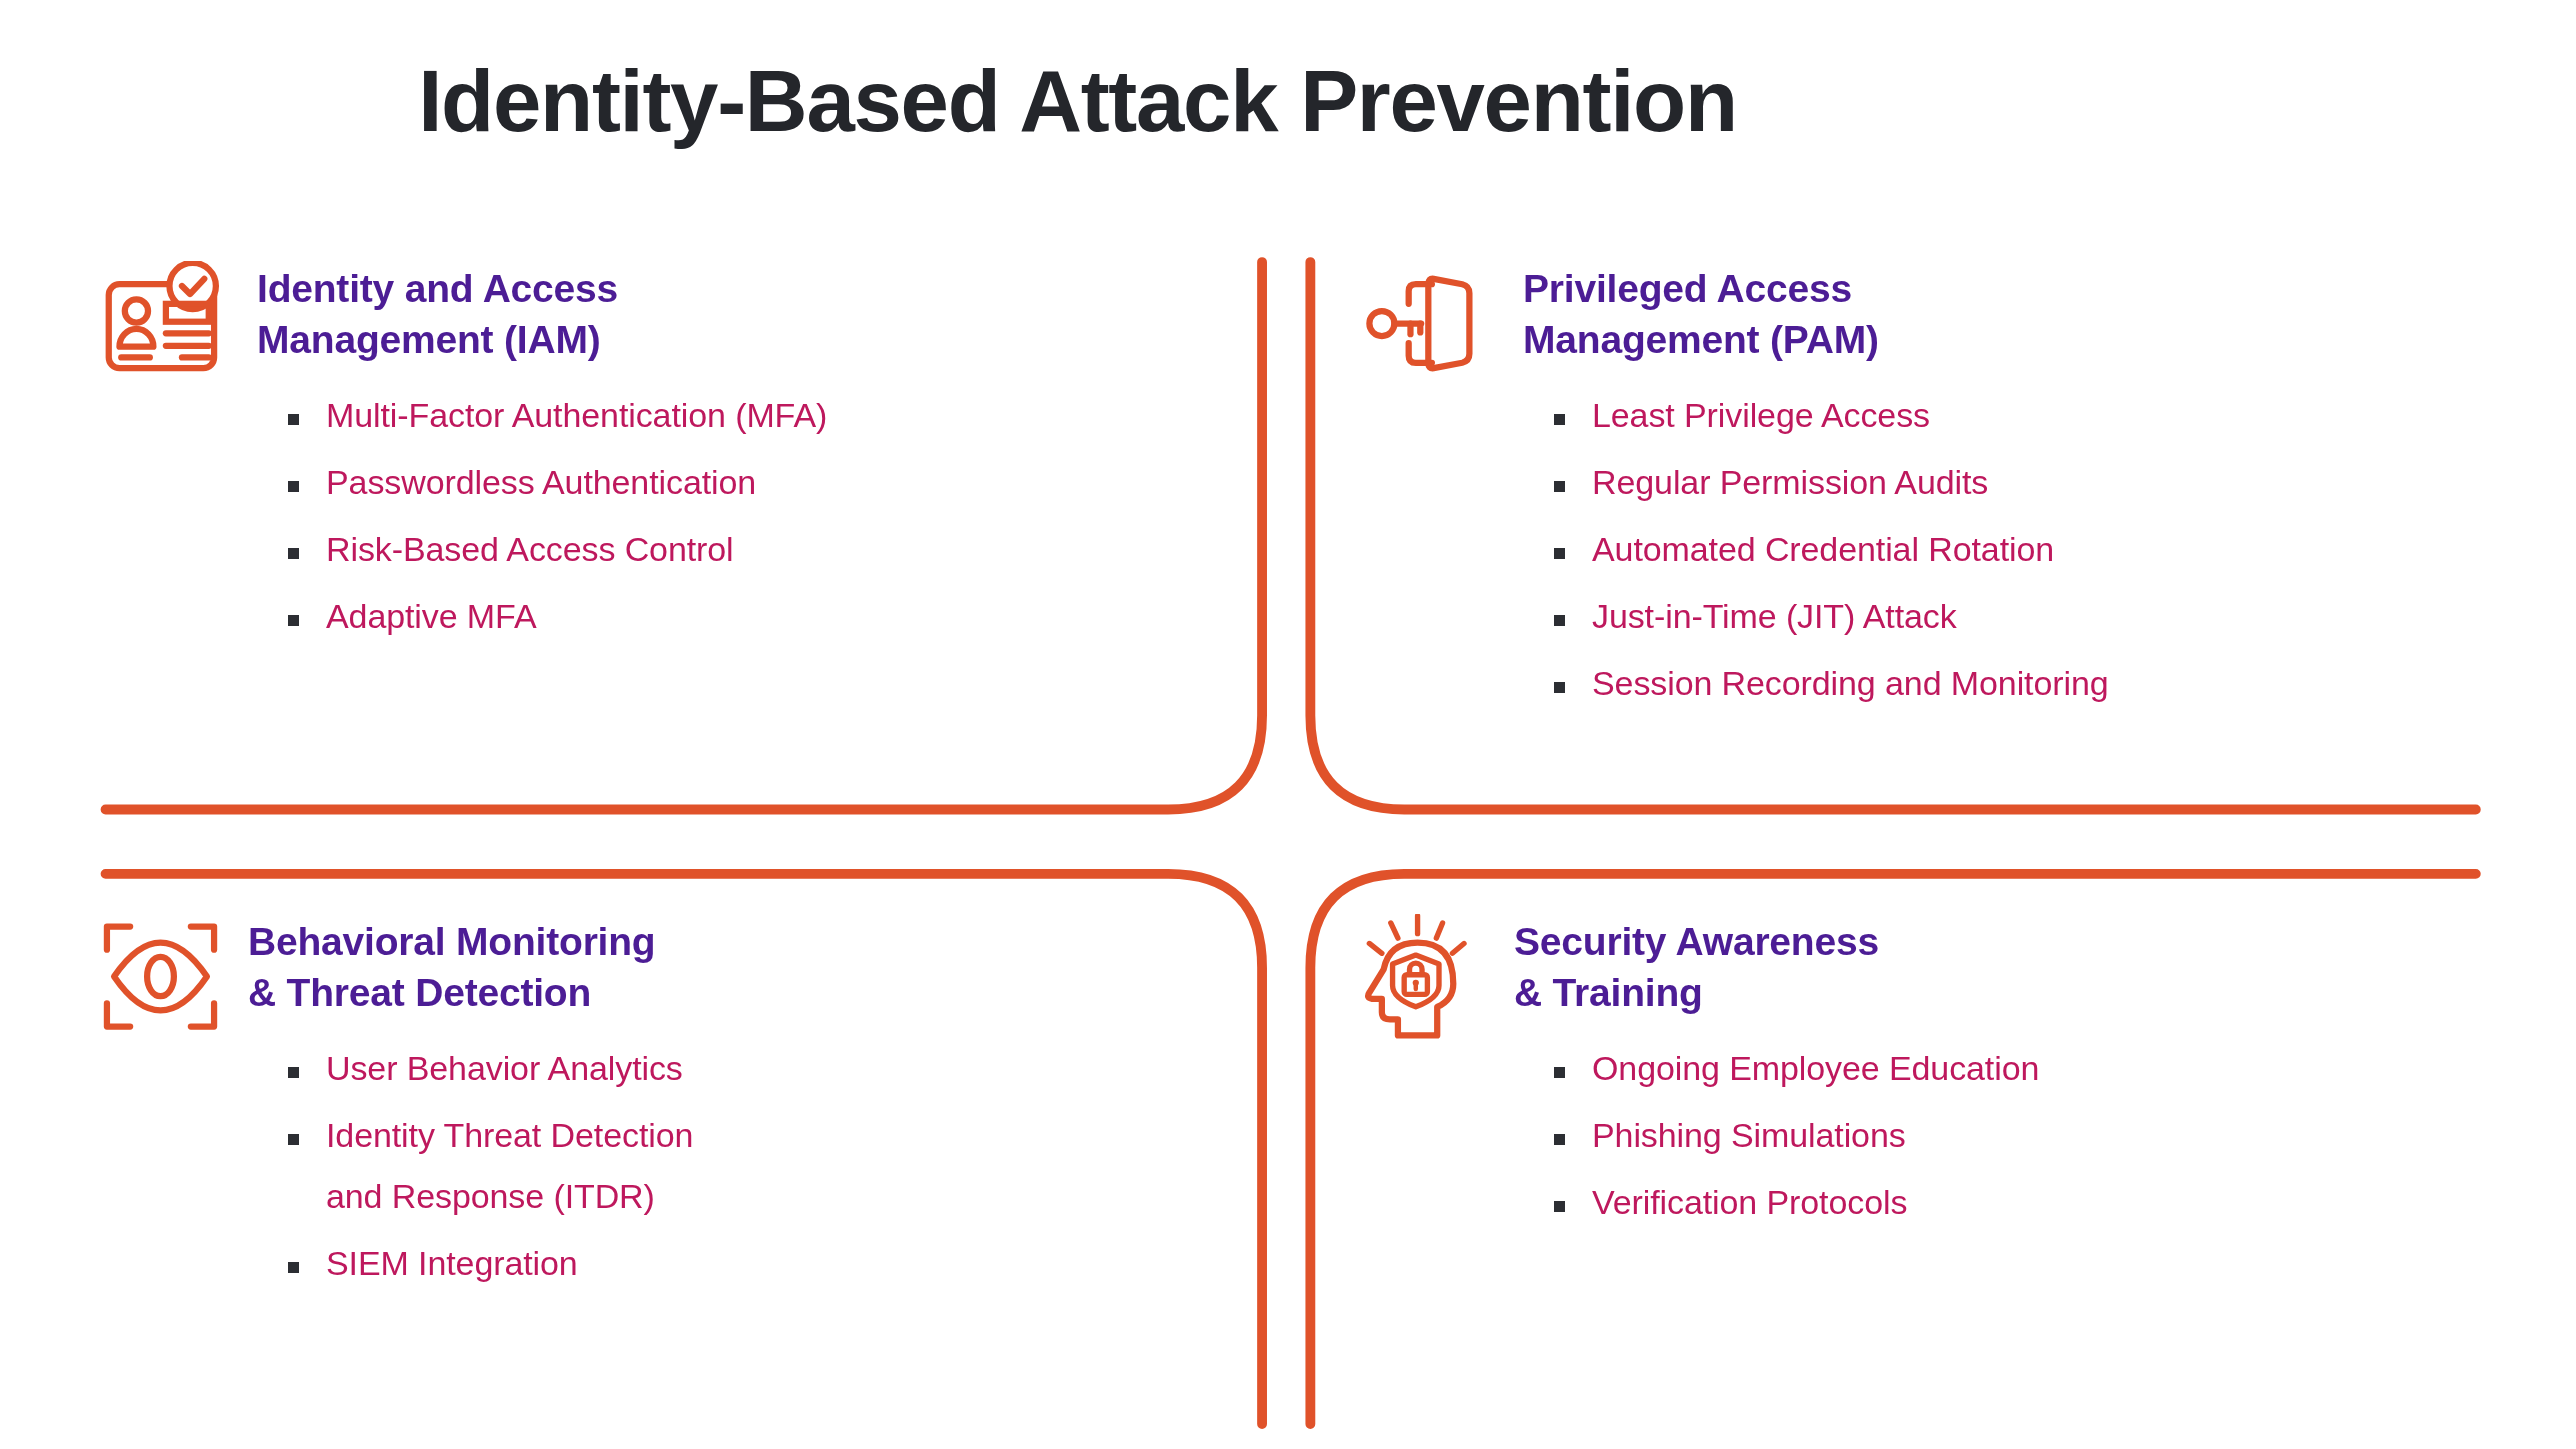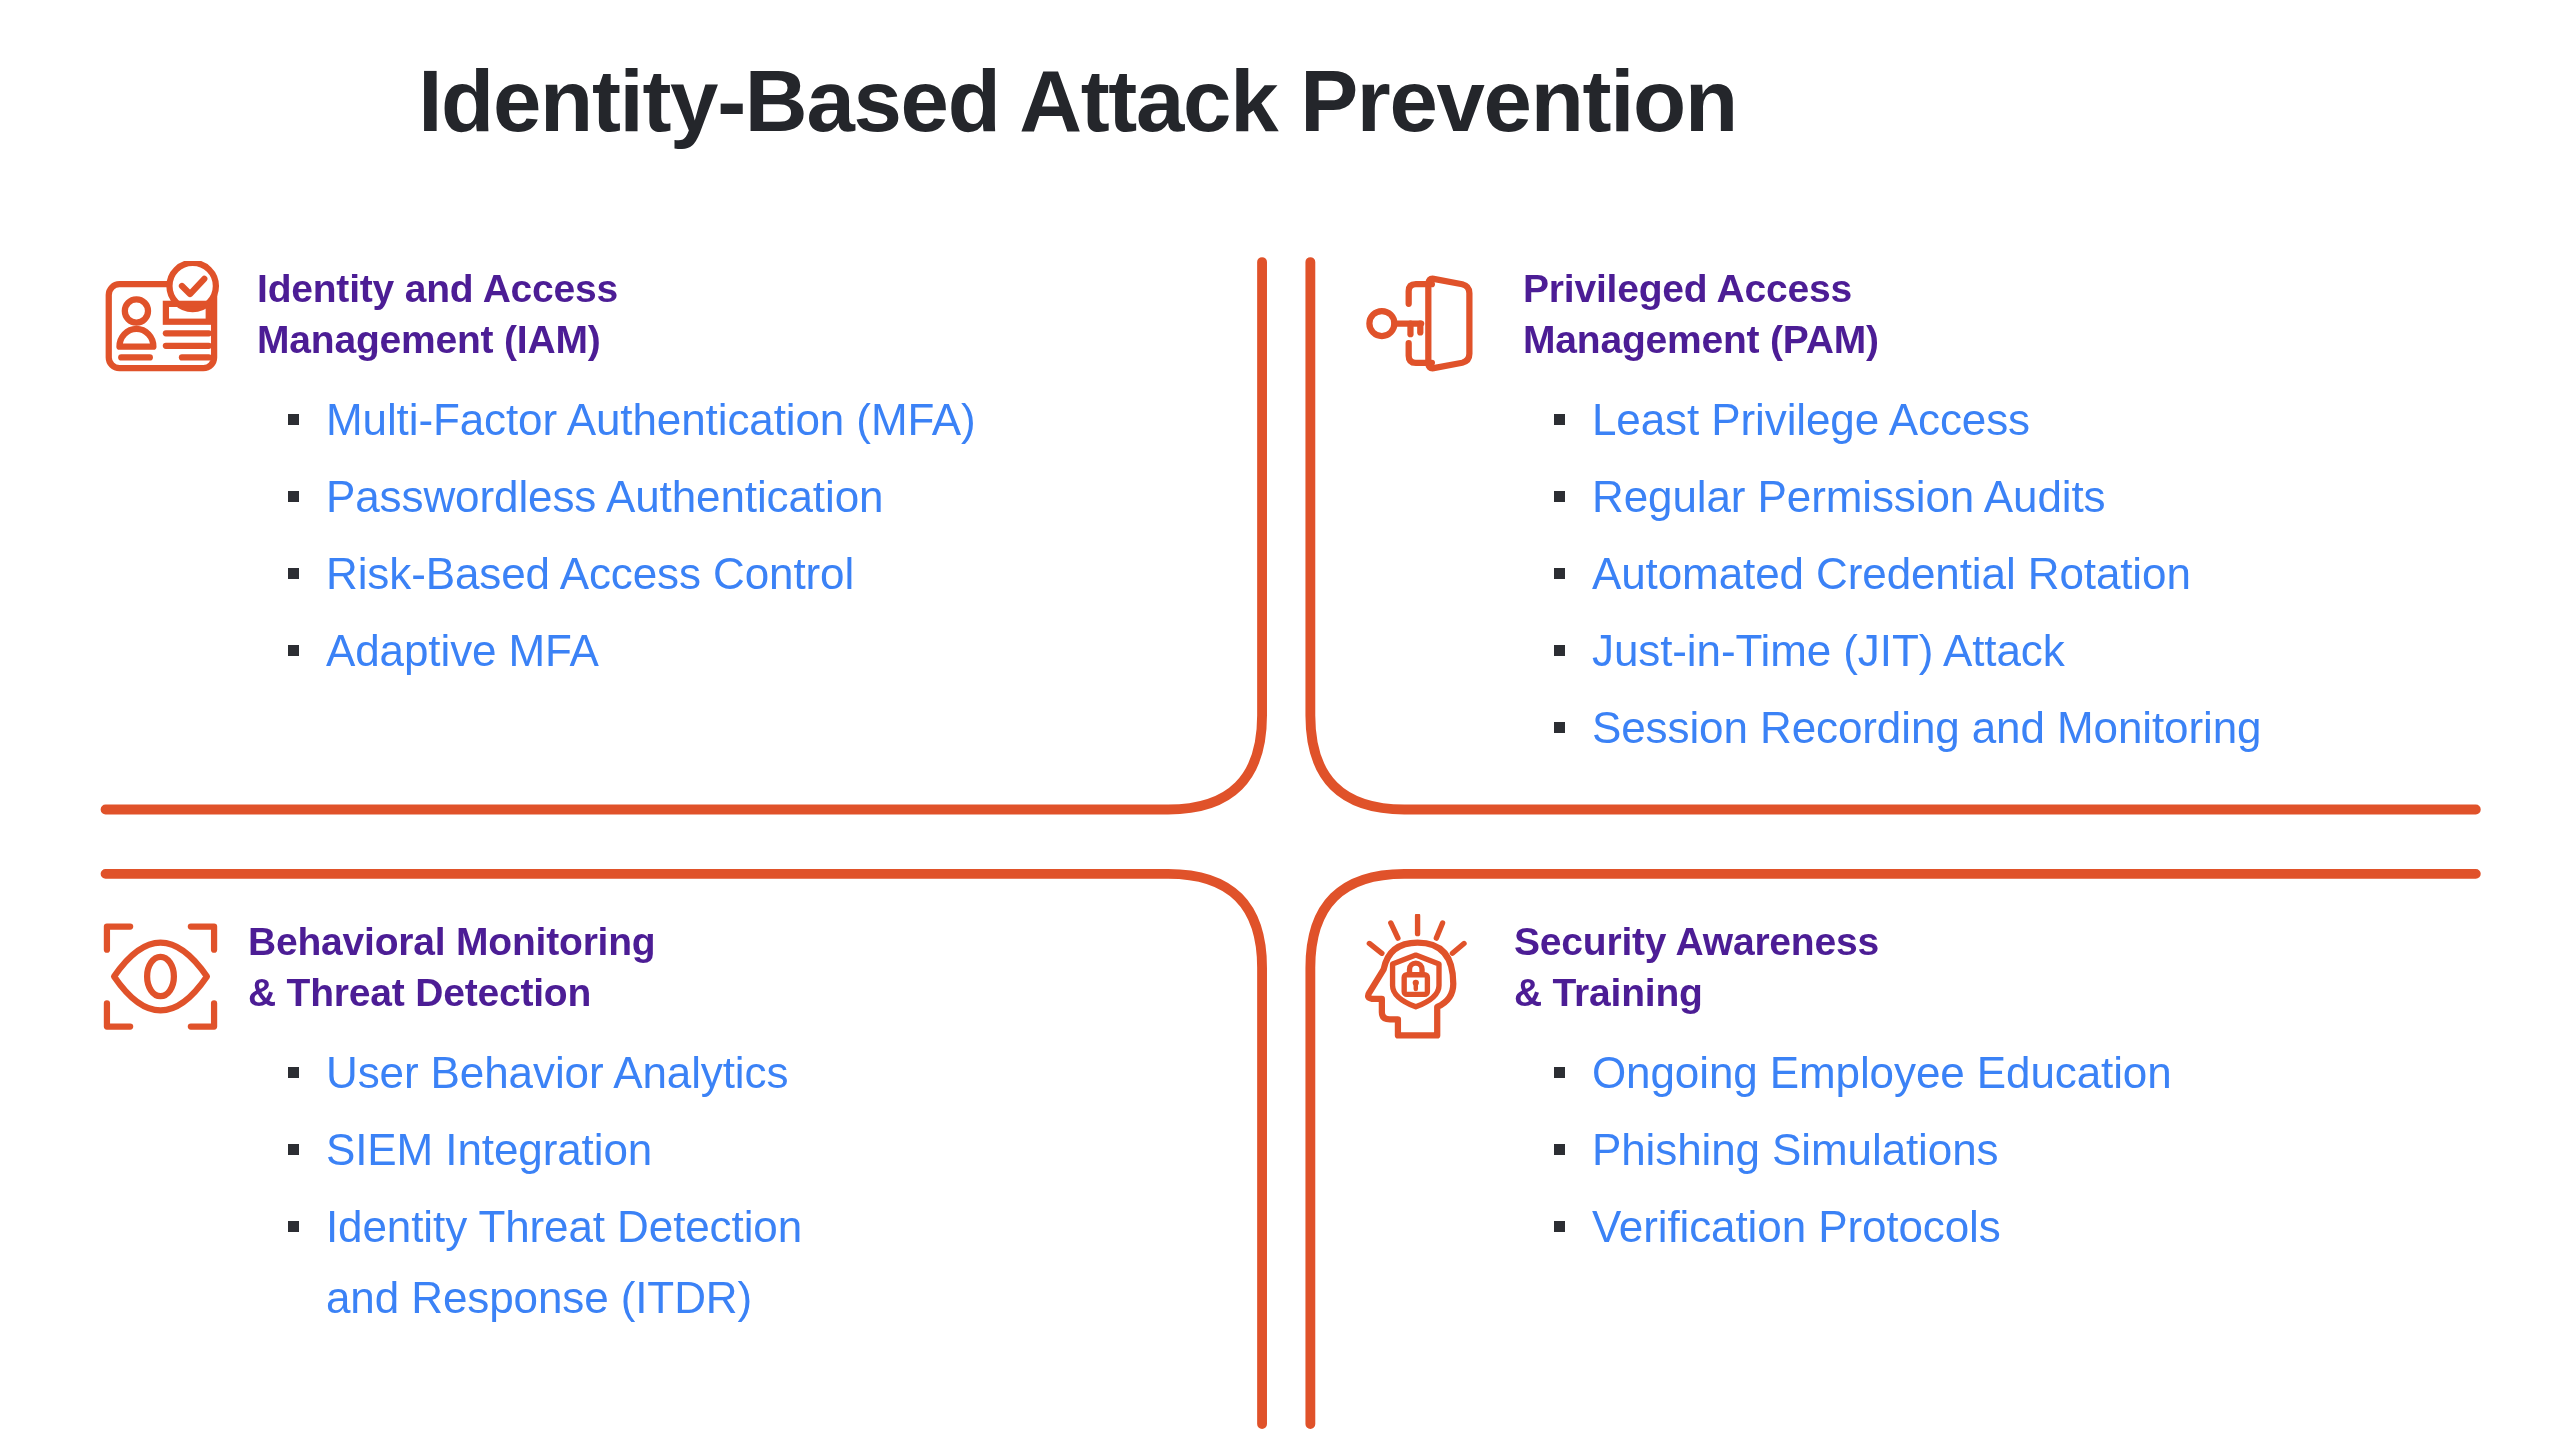--- a/index.html
+++ b/index.html
@@ -48,23 +48,23 @@
     padding-top:3.6px;
   }
 
   .blist {
     list-style:none;
     margin-top:12.5px;
     padding-left:190px;
   }
   .blist li {
     position:relative;
-    font-size:44px;
+    font-size:34px;
     line-height:1.0;
-    color:#3b82f6;
+    color:#be185d;
     margin-bottom:33px;
     padding-left:38px;
     letter-spacing:-0.1px;
   }
   .blist li:last-child { margin-bottom:0; }
   .blist li .bullet {
     position:absolute;
     left:0; top:16px;
     width:10.7px; height:10.7px;
     background:#2c2e33;
@@ -158,22 +158,22 @@
           <ellipse cx="70" cy="70" rx="15" ry="22" fill="none" stroke="#E0522A" stroke-width="7"></ellipse>
         </svg>
       </div>
       <div class="qtitle">
         <div>Behavioral Monitoring</div>
         <div>&amp; Threat Detection</div>
       </div>
     </div>
     <ul class="blist">
       <li><span class="bullet"></span><span>User Behavior Analytics</span></li>
+      <li><span class="bullet"></span><span>Identity Threat Detection</span><span class="wrap2">and Response (ITDR)</span></li>
       <li><span class="bullet"></span><span>SIEM Integration</span></li>
-      <li><span class="bullet"></span><span>Identity Threat Detection</span><span class="wrap2">and Response (ITDR)</span></li>
     </ul>
   </div>
 
   <div class="quad q-br">
     <div class="qhead">
       <div class="qicon">
         <svg viewBox="0 0 140 140">
           <line x1="60" y1="2" x2="60" y2="22" stroke="#E0522A" stroke-width="6" stroke-linecap="round"></line>
           <line x1="30" y1="10" x2="38" y2="27" stroke="#E0522A" stroke-width="6" stroke-linecap="round"></line>
           <line x1="88" y1="10" x2="81" y2="27" stroke="#E0522A" stroke-width="6" stroke-linecap="round"></line>

